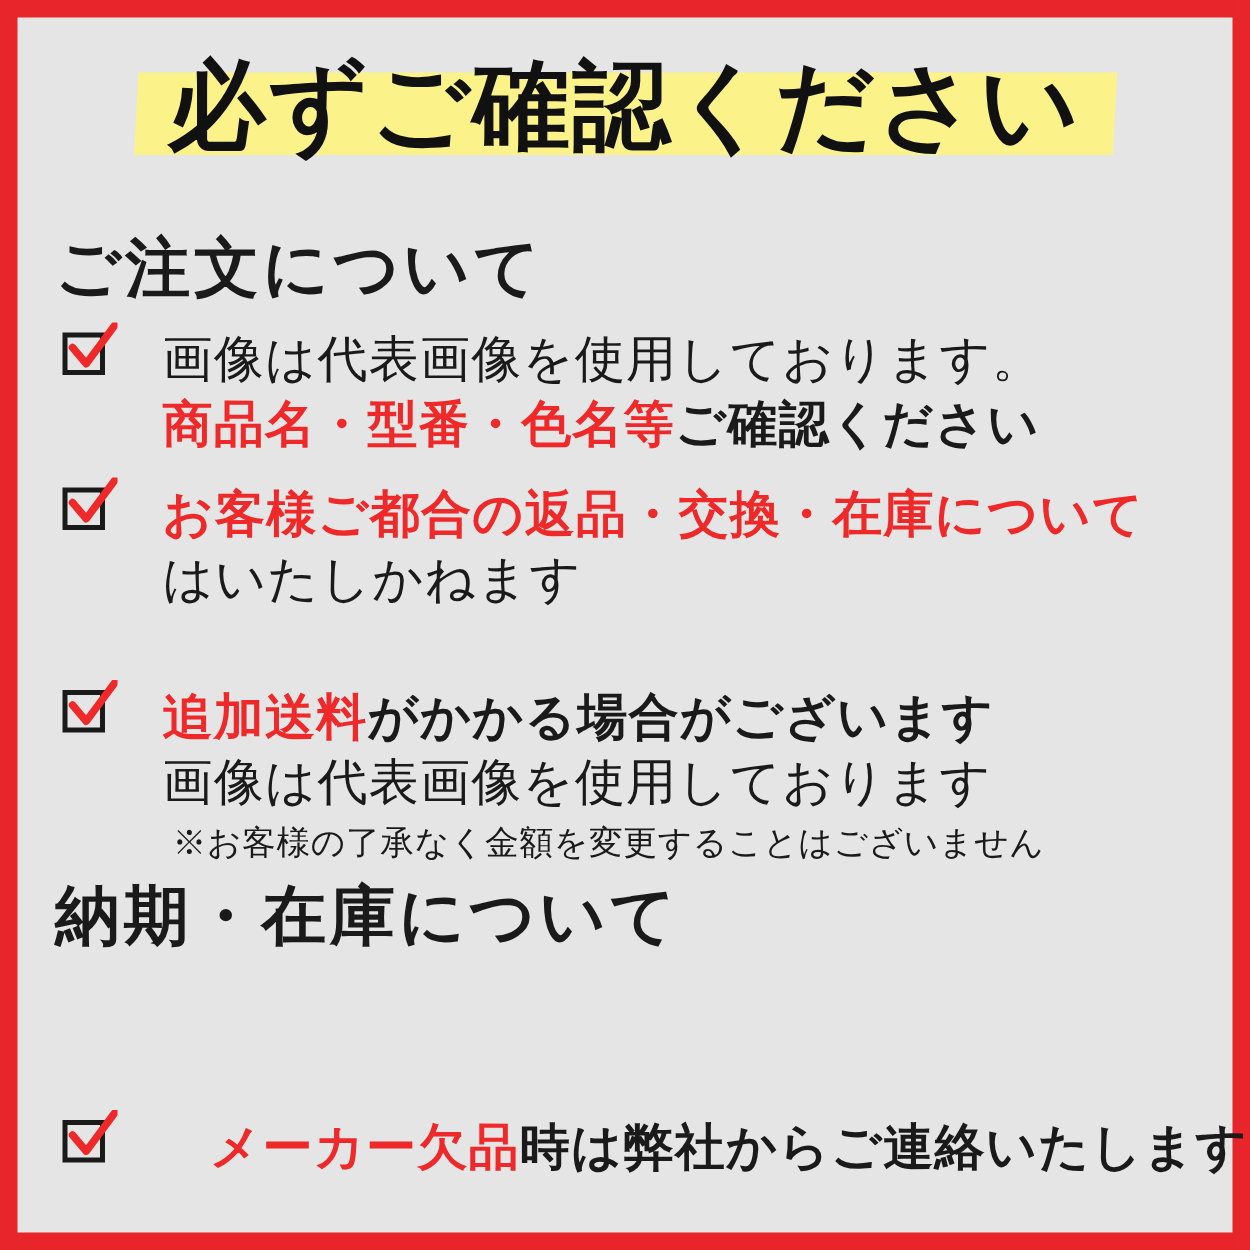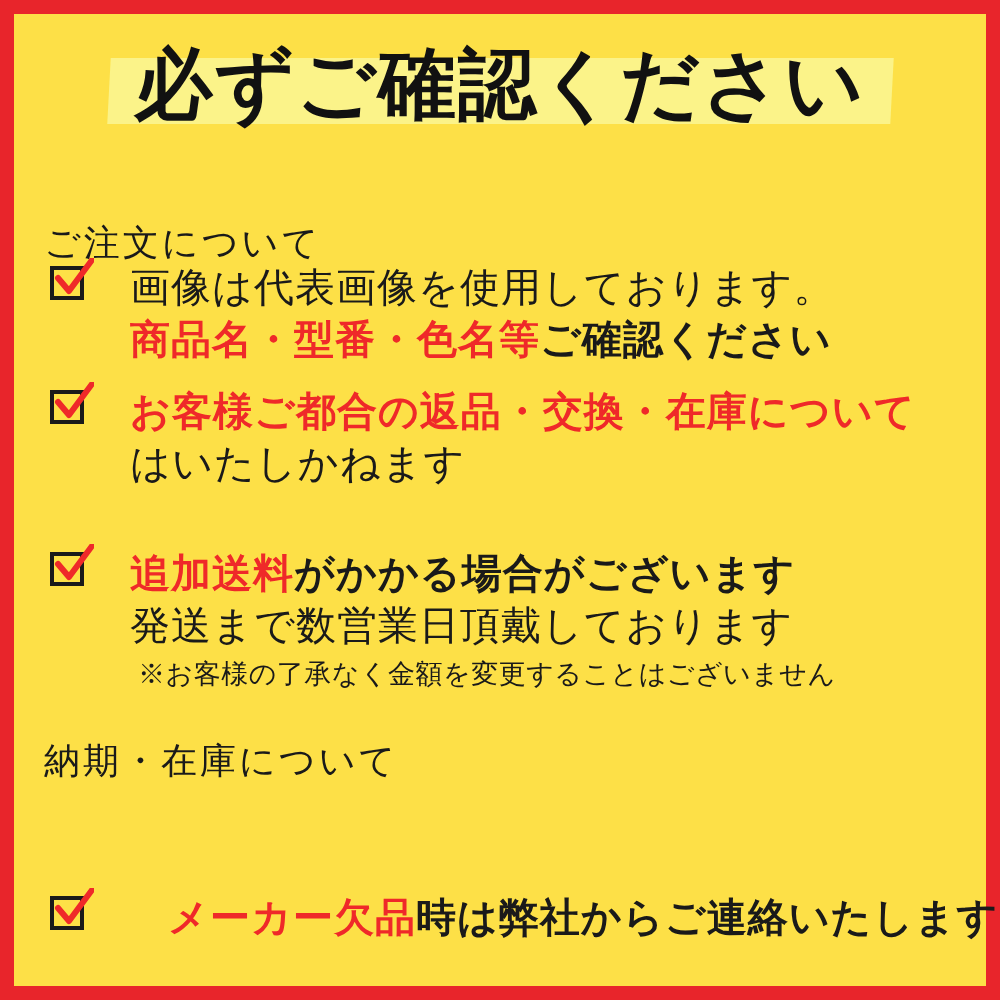--- a/index.html
+++ b/index.html
@@ -7,21 +7,21 @@
     padding: 0;
     background: #ffffff;
   }
   body {
     font-family: "Liberation Serif", "DejaVu Serif", serif;
   }
   .page {
     position: relative;
     width: 1000px;
     height: 1000px;
-    background: #fde047;
+    background: #e5e5e5;
     box-sizing: border-box;
     overflow: hidden;
   }
   
   .frame-top, .frame-bottom {
     position: absolute;
     left: 0;
     width: 1000px;
     height: 14px;
     background: #e8252b;
@@ -78,26 +78,25 @@
     letter-spacing: 2px;
     color: #111111;
     line-height: 1.05;
     white-space: nowrap;
   }
 
   
   .section-heading {
     position: absolute;
     left: 30px;
-    font-size: 36px;
-    font-weight: normal;
+    font-size: 52px;
+    font-weight: bold;
     color: #1a1a1a;
     letter-spacing: 3px;
     white-space: nowrap;
-    margin-top: 39px;
   }
   #heading-order { top: 166px; }
   #heading-delivery { top: 684px; }
 
   
   .item {
     position: absolute;
     left: 36px;
     width: 920px;
   }
@@ -212,21 +211,21 @@
       <span class="check-icon">
         <span class="box"></span>
         <svg class="tick" viewBox="0 0 40 40" xmlns="http://www.w3.org/2000/svg">
           <path d="M4 20 L15 33 L38 2" fill="none" stroke="#ef2929" stroke-width="6" stroke-linecap="round" stroke-linejoin="round"></path>
         </svg>
       </span>
       <div class="item-lines">
         <div class="line">
           <span class="red">追加送料</span><span class="blk">がかかる場合がございます</span>
         </div>
-        <div class="line">発送まで数営業日頂戴しております</div>
+        <div class="line">画像は代表画像を使用しております</div>
       </div>
       <div class="note">※お客様の了承なく金額を変更することはございません</div>
     </div>
 
     <div class="section-heading" id="heading-delivery">納期・在庫について</div>
 
 
     <div class="item" id="item-5">
       <span class="check-icon">
         <span class="box"></span>

